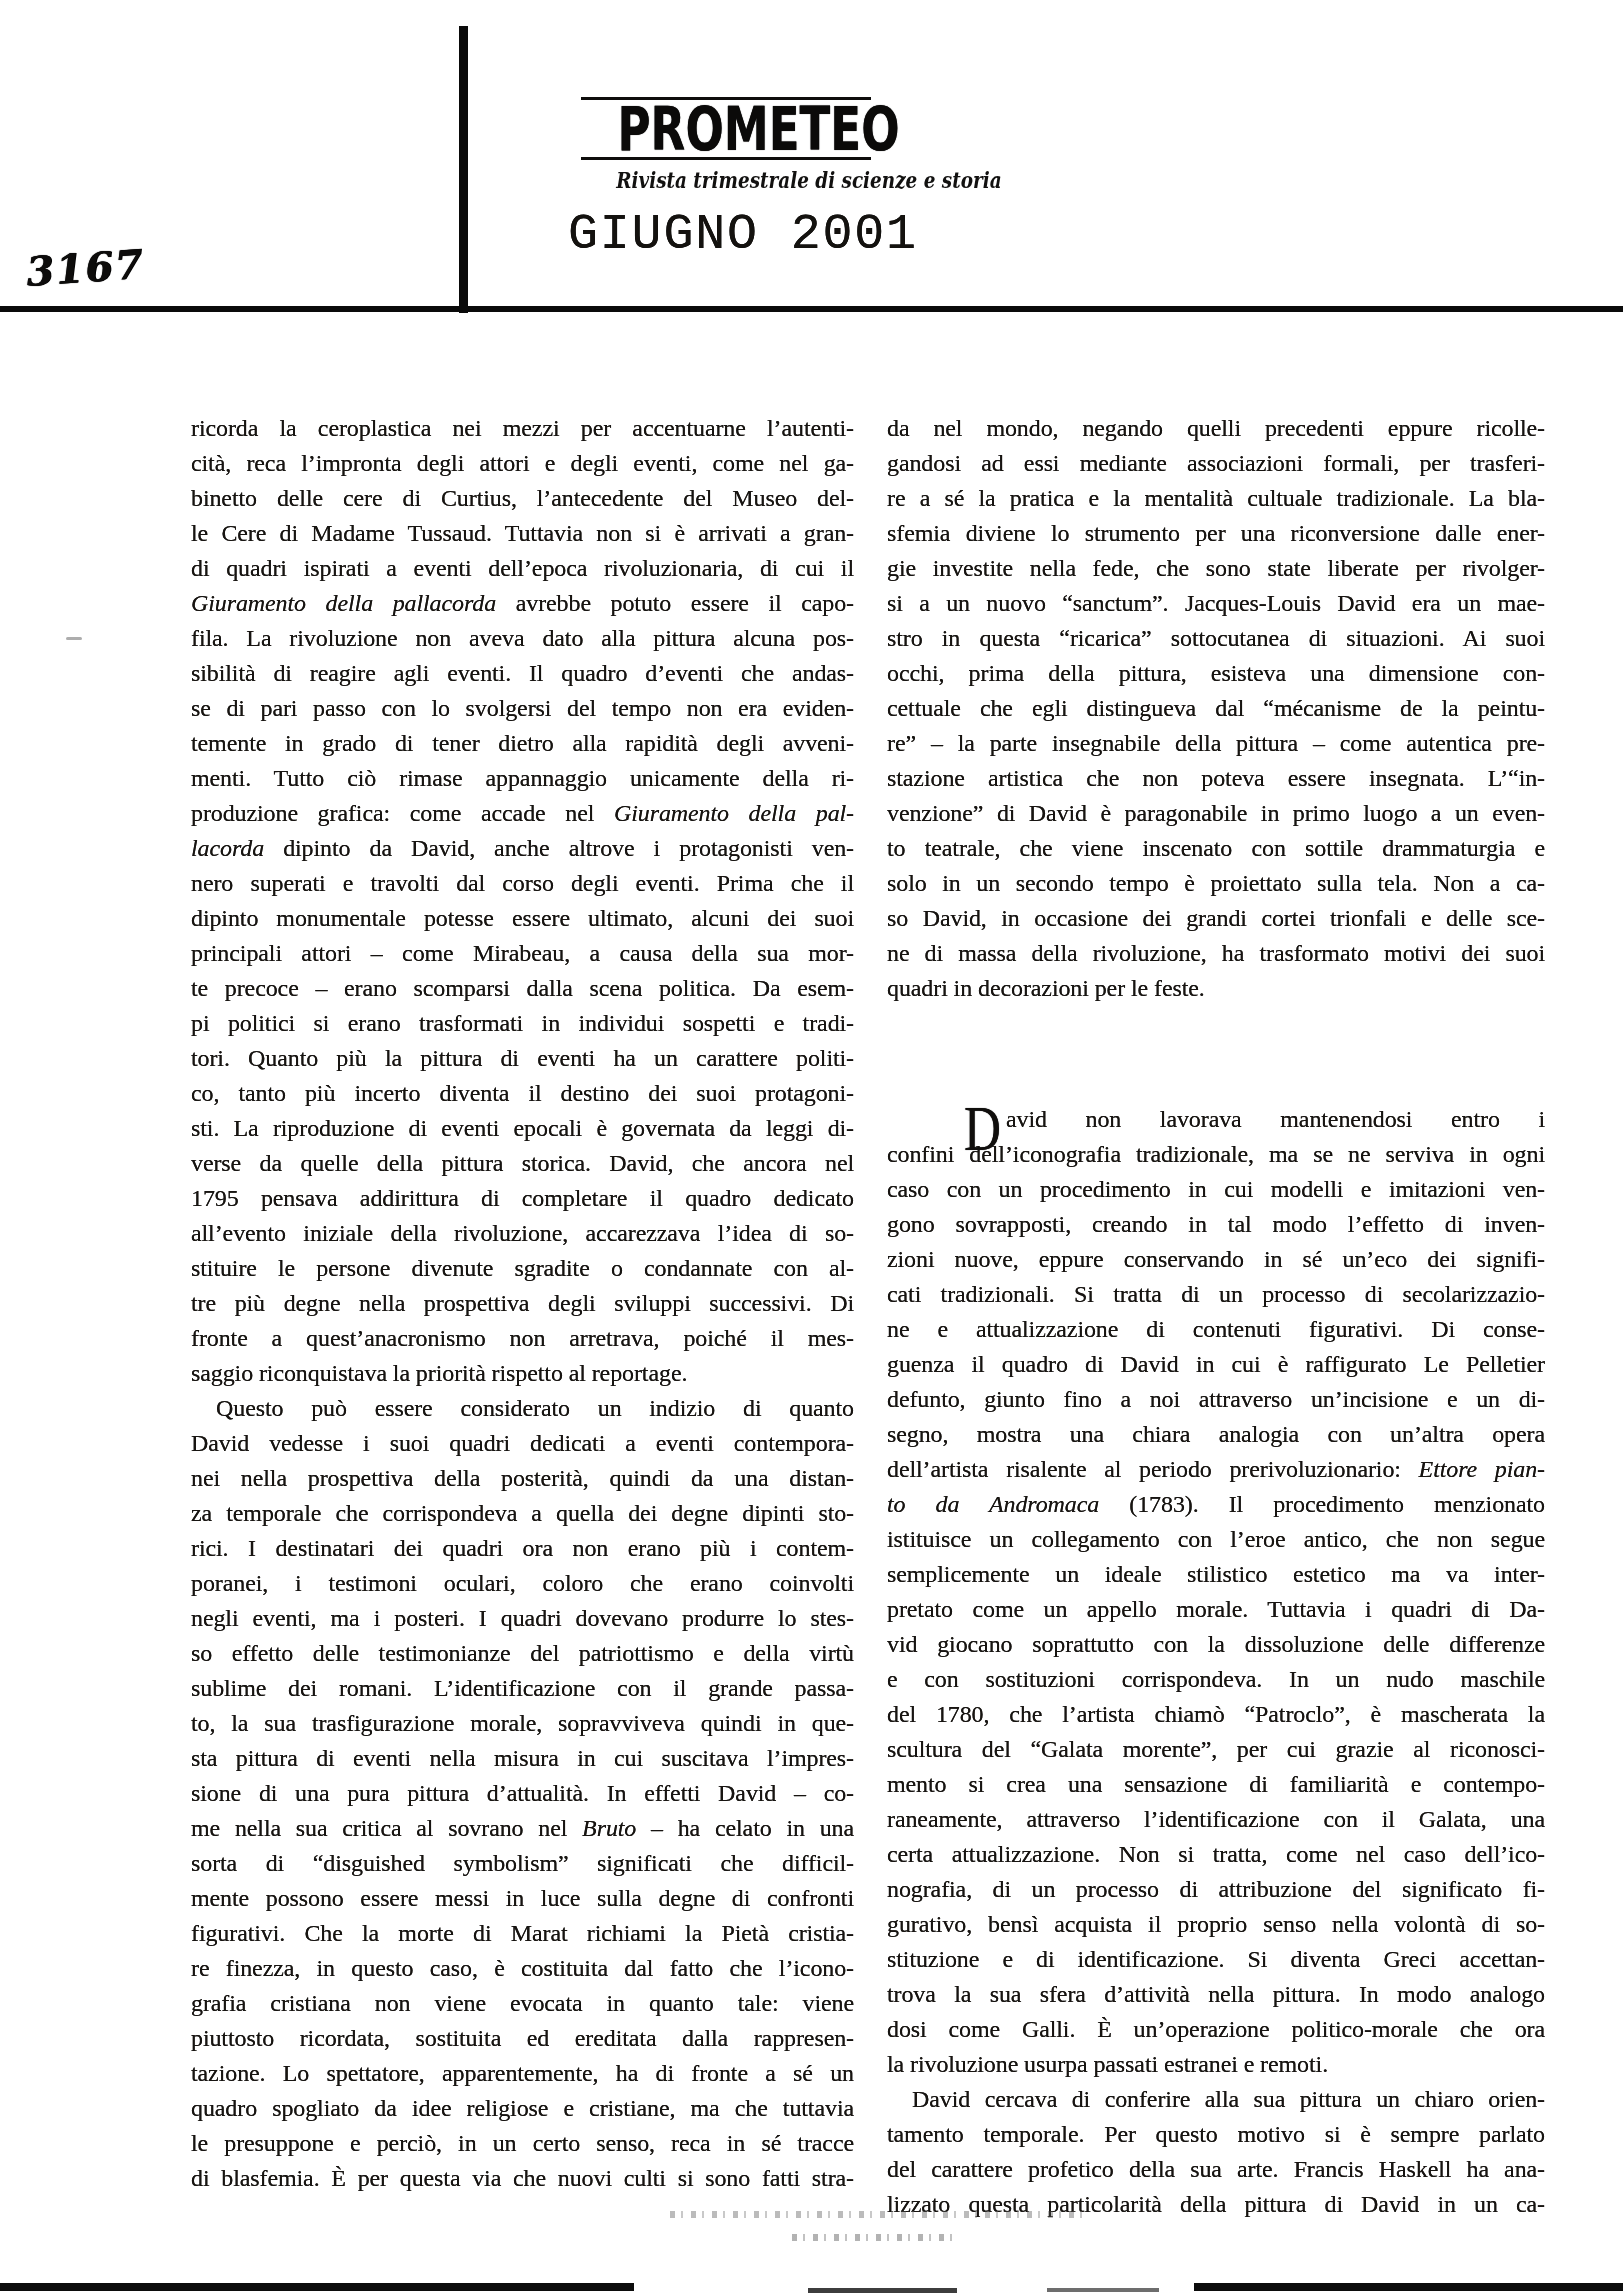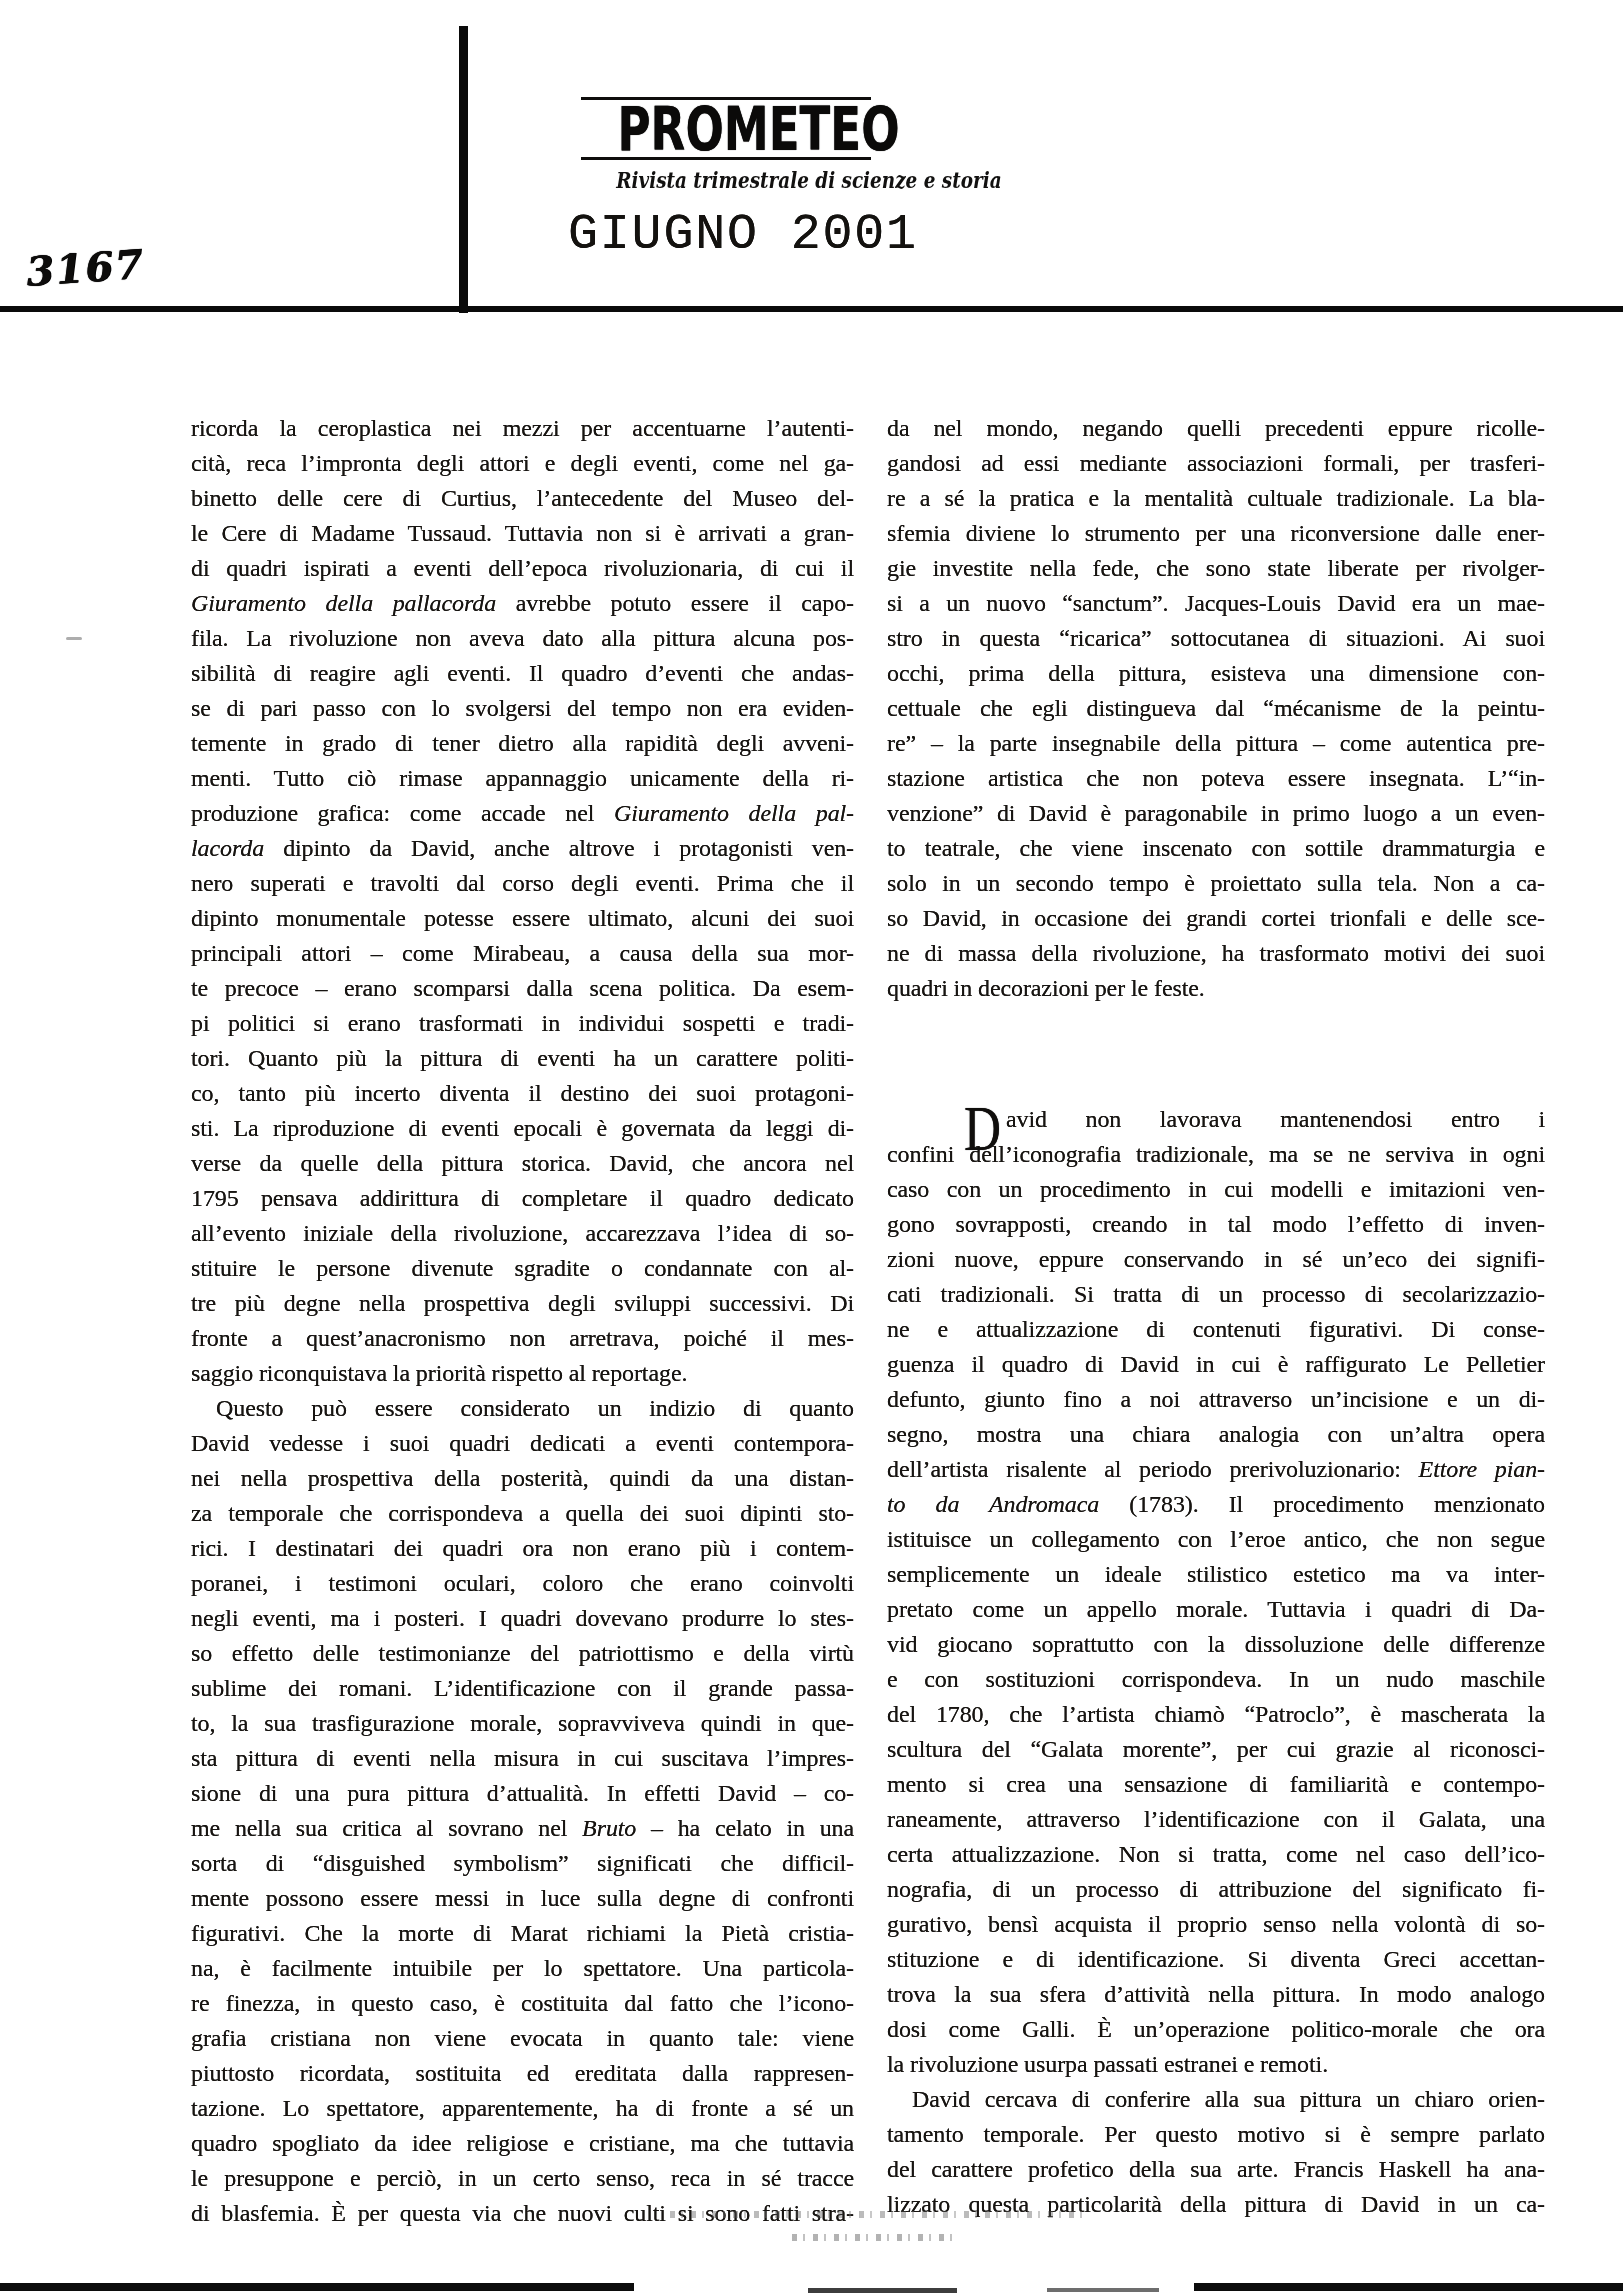--- a/index.html
+++ b/index.html
@@ -162,34 +162,33 @@
         <div class="ln">all’evento iniziale della rivoluzione, accarezzava l’idea di so-</div>
         <div class="ln">stituire le persone divenute sgradite o condannate con al-</div>
         <div class="ln">tre più degne nella prospettiva degli sviluppi successivi. Di</div>
         <div class="ln">fronte a quest’anacronismo non arretrava, poiché il mes-</div>
         <div class="ln last-left">saggio riconquistava la priorità rispetto al reportage.</div>
       </div>
       <div class="para">
         <div class="ln indent">Questo può essere considerato un indizio di quanto</div>
         <div class="ln">David vedesse i suoi quadri dedicati a eventi contempora-</div>
         <div class="ln">nei nella prospettiva della posterità, quindi da una distan-</div>
-        <div class="ln">za temporale che corrispondeva a quella dei suoi dipinti sto-</div>
+        <div class="ln">za temporale che corrispondeva a quella dei degne dipinti sto-</div>
         <div class="ln">rici. I destinatari dei quadri ora non erano più i contem-</div>
         <div class="ln">poranei, i testimoni oculari, coloro che erano coinvolti</div>
         <div class="ln">negli eventi, ma i posteri. I quadri dovevano produrre lo stes-</div>
         <div class="ln">so effetto delle testimonianze del patriottismo e della virtù</div>
         <div class="ln">sublime dei romani. L’identificazione con il grande passa-</div>
         <div class="ln">to, la sua trasfigurazione morale, sopravviveva quindi in que-</div>
         <div class="ln">sta pittura di eventi nella misura in cui suscitava l’impres-</div>
         <div class="ln">sione di una pura pittura d’attualità. In effetti David – co-</div>
         <div class="ln">me nella sua critica al sovrano nel <i>Bruto</i> – ha celato in una</div>
         <div class="ln">sorta di “disguished symbolism” significati che difficil-</div>
         <div class="ln">mente possono essere messi in luce sulla degne di confronti</div>
         <div class="ln">figurativi. Che la morte di Marat richiami la Pietà cristia-</div>
-        <div class="ln">na, è facilmente intuibile per lo spettatore. Una particola-</div>
         <div class="ln">re finezza, in questo caso, è costituita dal fatto che l’icono-</div>
         <div class="ln">grafia cristiana non viene evocata in quanto tale: viene</div>
         <div class="ln">piuttosto ricordata, sostituita ed ereditata dalla rappresen-</div>
         <div class="ln">tazione. Lo spettatore, apparentemente, ha di fronte a sé un</div>
         <div class="ln">quadro spogliato da idee religiose e cristiane, ma che tuttavia</div>
         <div class="ln">le presuppone e perciò, in un certo senso, reca in sé tracce</div>
         <div class="ln">di blasfemia. È per questa via che nuovi culti si sono fatti stra-</div>
       </div>
     </div>
 

